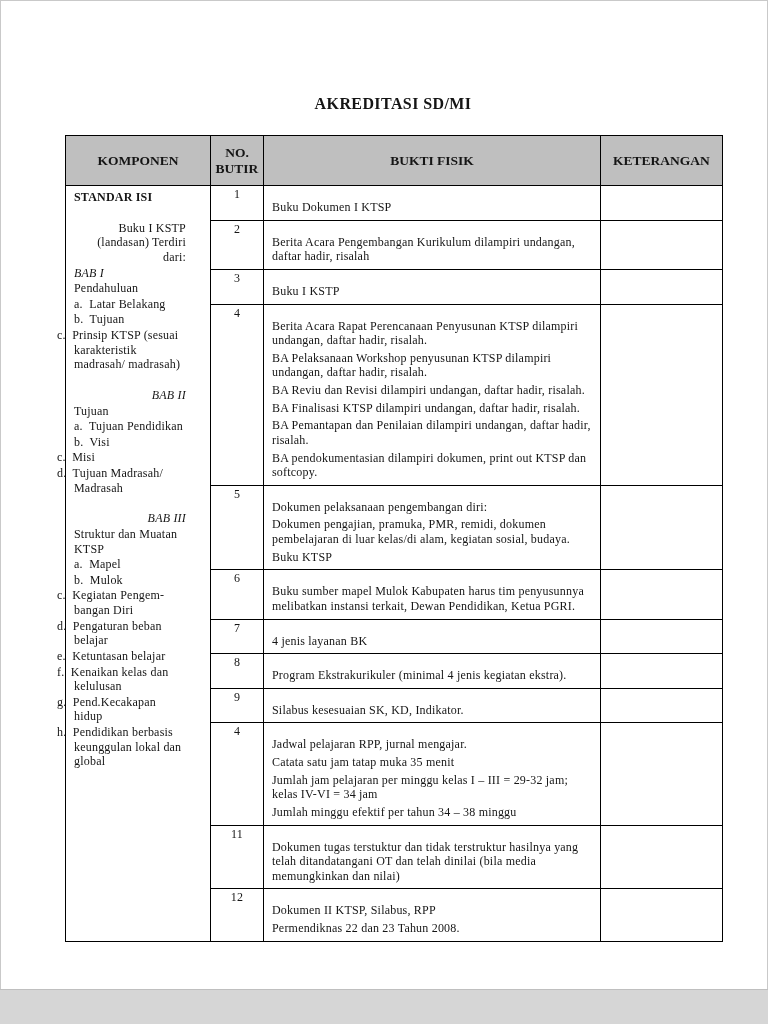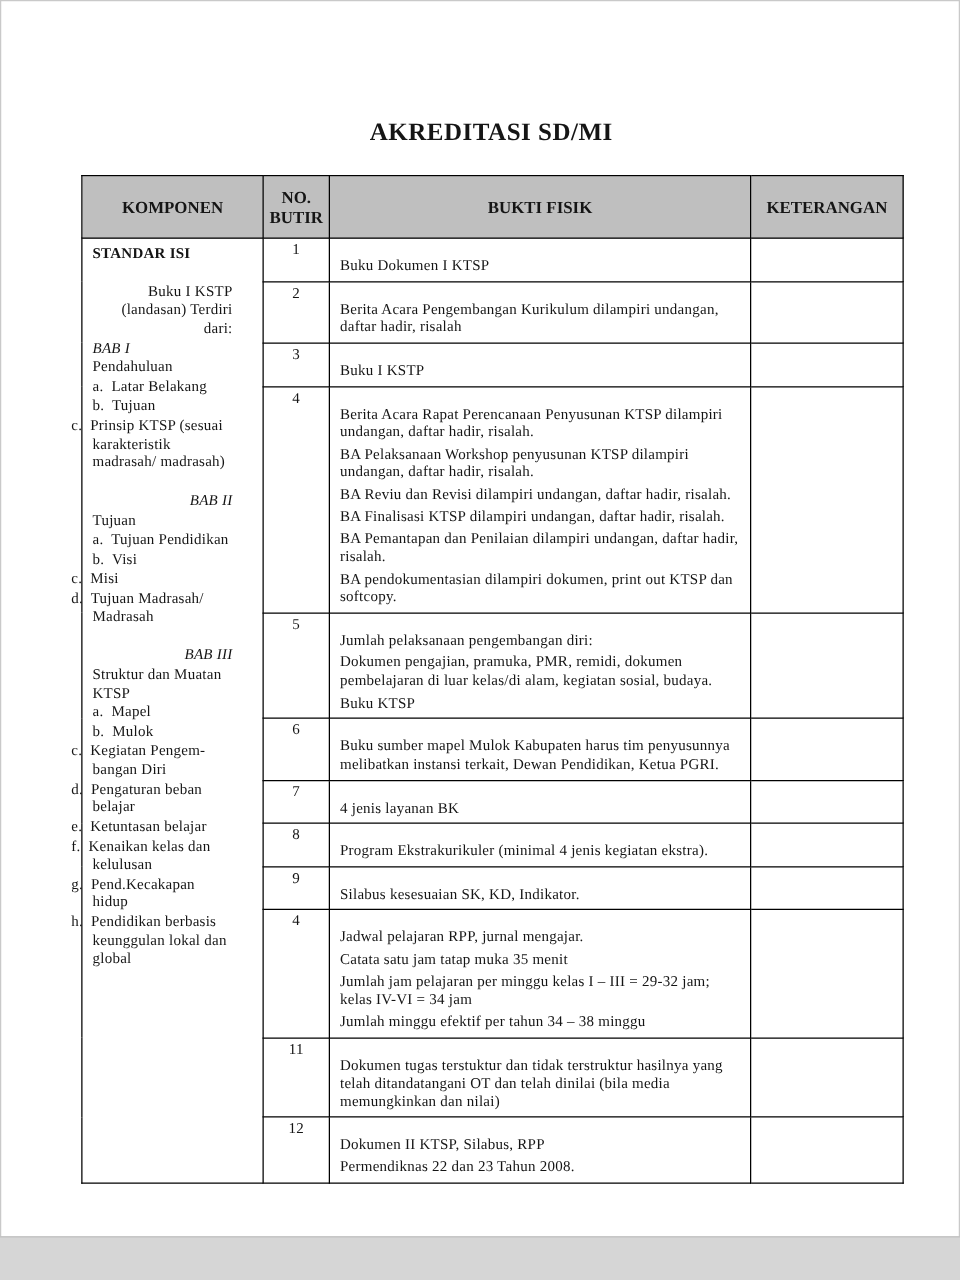--- a/index.html
+++ b/index.html
@@ -16,21 +16,21 @@
     box-sizing:border-box;
   }
   .bottom-strip{
     position:absolute;left:0;right:0;bottom:0;height:34px;
     background:var(--viewer_bg,#d6d6d6);
     border-top:1px solid #bfbfbf;
   }
   .title{
     font-family:"Liberation Serif", serif;
     font-weight:bold;
-    font-size:20px;
+    font-size:16px;
     letter-spacing:0.4px;
     text-align:center;
     margin:94px 46px 0 64px;
   }
   table.doc{
     border-collapse:collapse;
     table-layout:fixed;
     width:657px;
     margin:22px 0 0 64px;
     font-family:Liberation Serif, serif;
@@ -159,21 +159,21 @@
           <p>BA Finalisasi KTSP dilampiri undangan, daftar hadir, risalah.</p>
           <p>BA Pemantapan dan Penilaian dilampiri undangan, daftar hadir, risalah.</p>
           <p>BA pendokumentasian dilampiri dokumen, print out KTSP dan softcopy.</p>
         </td>
         <td class="ketcell"></td>
       </tr>
 
       <tr>
         <td class="ncell">5</td>
         <td class="bcell">
-          <p>Jumlah pelaksanaan pengembangan diri:</p>
+          <p>Dokumen pelaksanaan pengembangan diri:</p>
           <p>Dokumen pengajian, pramuka, PMR, remidi, dokumen pembelajaran di luar kelas/di alam, kegiatan sosial, budaya.</p>
           <p>Buku KTSP</p>
         </td>
         <td class="ketcell"></td>
       </tr>
 
       <tr>
         <td class="ncell">6</td>
         <td class="bcell">
           <p>Buku sumber mapel Mulok Kabupaten harus tim penyusunnya melibatkan instansi terkait, Dewan Pendidikan, Ketua PGRI.</p>

